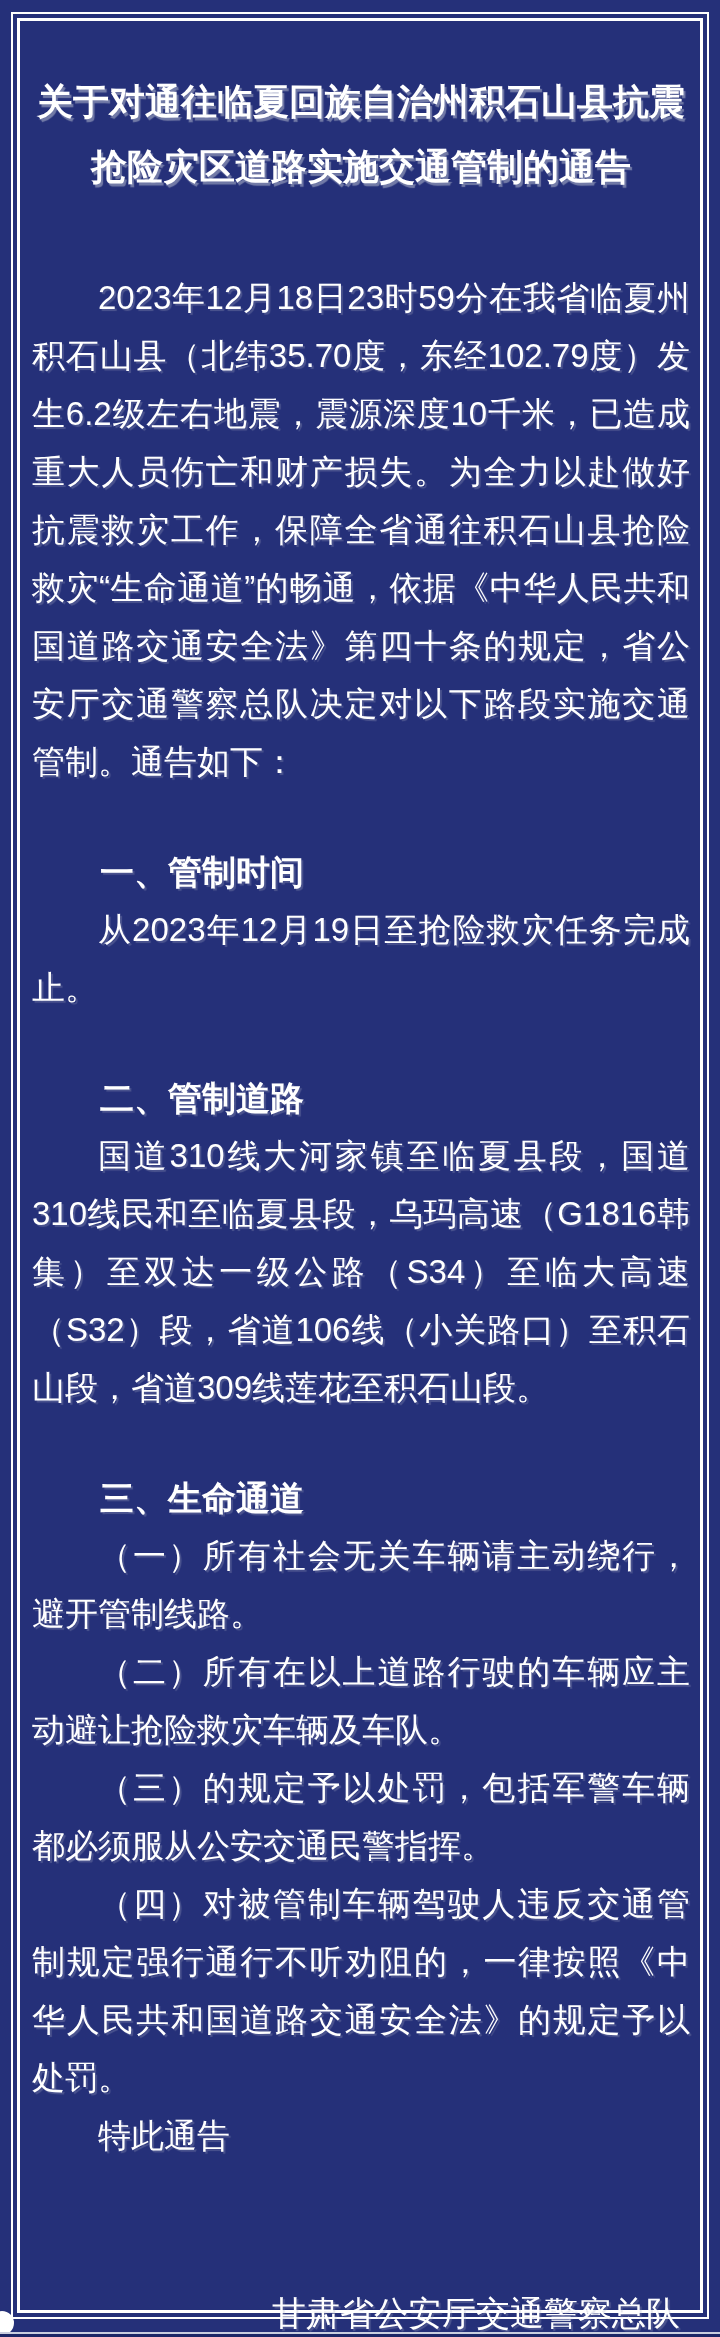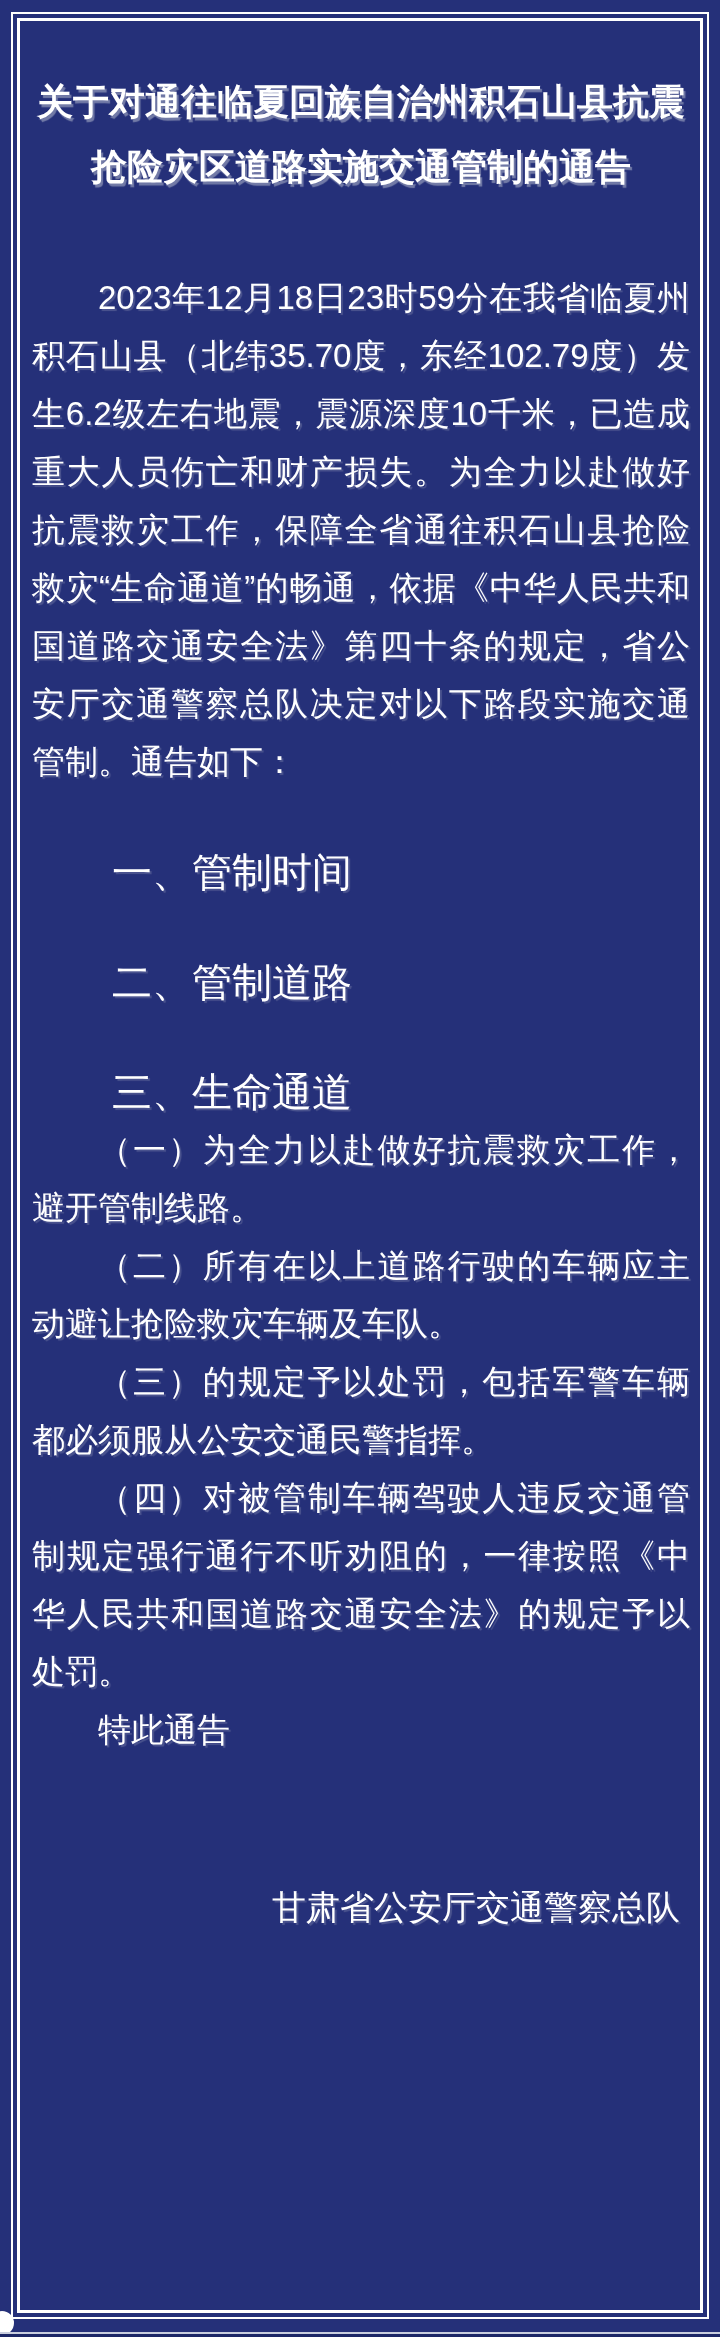--- a/index.html
+++ b/index.html
@@ -41,22 +41,22 @@
   .body-text {
     margin-top: 70px;
     font-size: 33px;
     line-height: 58px;
     text-align: justify;
     text-shadow: 2px 2px 1px rgba(165,170,195,0.30);
   }
   .para { margin: 0; text-indent: 2em; }
   .heading {
     margin: 52px 0 0 0;
-    font-size: 40px;
-    font-weight: 400;
+    font-size: 34px;
+    font-weight: 700;
     text-indent: 2em;
   }
   .closing { margin: 0; text-indent: 2em; }
   .signature {
     margin-top: 118px;
     text-align: right;
     line-height: 60px;
     font-size: 34px;
   }
   .sig-issuer { padding-right: 10px; }
@@ -90,25 +90,27 @@
 
         <h1 class="title">
           <span class="title-line">关于对通往临夏回族自治州积石山县抗震</span>
           <span class="title-line">抢险灾区道路实施交通管制的通告</span>
         </h1>
 
         <div class="body-text">
           <p class="para">2023年12月18日23时59分在我省临夏州积石山县（北纬35.70度，东经102.79度）发生6.2级左右地震，震源深度10千米，已造成重大人员伤亡和财产损失。为全力以赴做好抗震救灾工作，保障全省通往积石山县抢险救灾“生命通道”的畅通，依据《中华人民共和国道路交通安全法》第四十条的规定，省公安厅交通警察总队决定对以下路段实施交通管制。通告如下：</p>
 
           <p class="heading">一、管制时间</p>
+          <p class="para">从2023年12月19日至抢险救灾任务完成止。</p>
 
           <p class="heading">二、管制道路</p>
+          <p class="para">国道310线大河家镇至临夏县段，国道310线民和至临夏县段，乌玛高速（G1816韩集）至双达一级公路（S34）至临大高速（S32）段，省道106线（小关路口）至积石山段，省道309线莲花至积石山段。</p>
 
           <p class="heading">三、生命通道</p>
-          <p class="para">（一）为全力以赴做好抗震救灾工作，避开管制线路。</p>
+          <p class="para">（一）所有社会无关车辆请主动绕行，避开管制线路。</p>
           <p class="para">（二）所有在以上道路行驶的车辆应主动避让抢险救灾车辆及车队。</p>
           <p class="para">（三）的规定予以处罚，包括军警车辆都必须服从公安交通民警指挥。</p>
           <p class="para">（四）对被管制车辆驾驶人违反交通管制规定强行通行不听劝阻的，一律按照《中华人民共和国道路交通安全法》的规定予以处罚。</p>
 
           <p class="closing">特此通告</p>
 
           <div class="signature">
             <div class="sig-issuer">甘肃省公安厅交通警察总队</div>
 
           </div>

